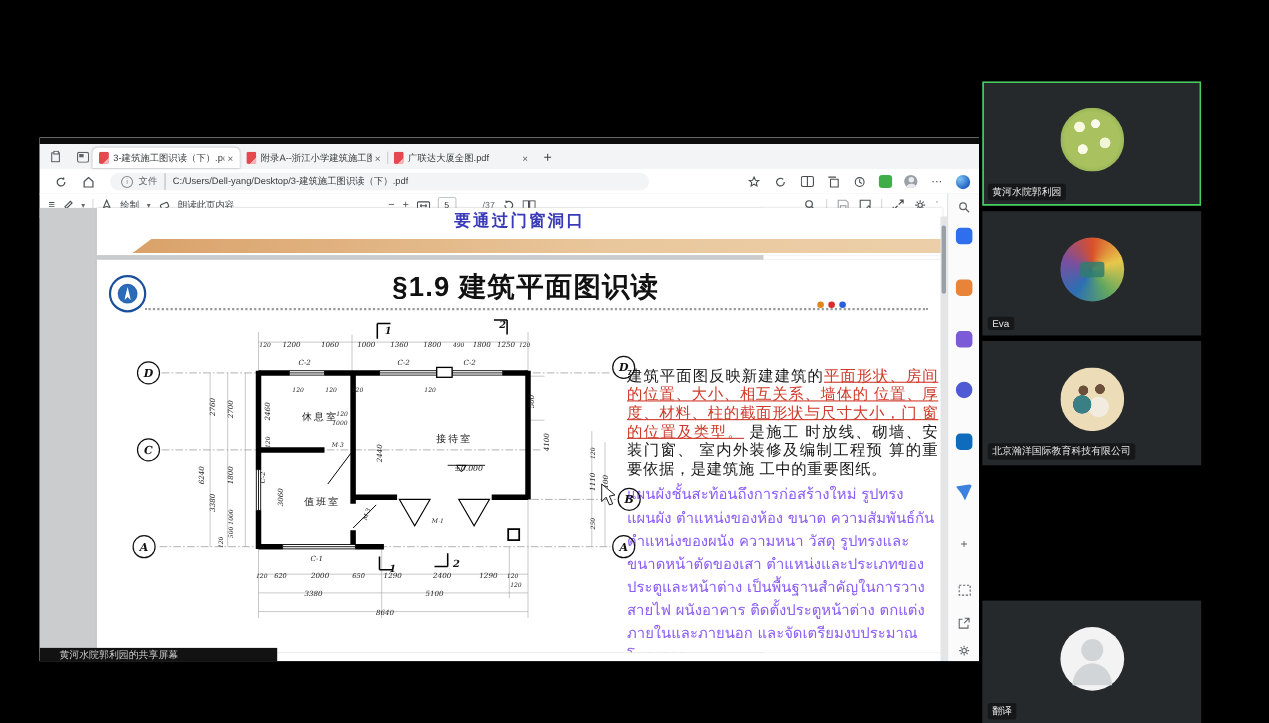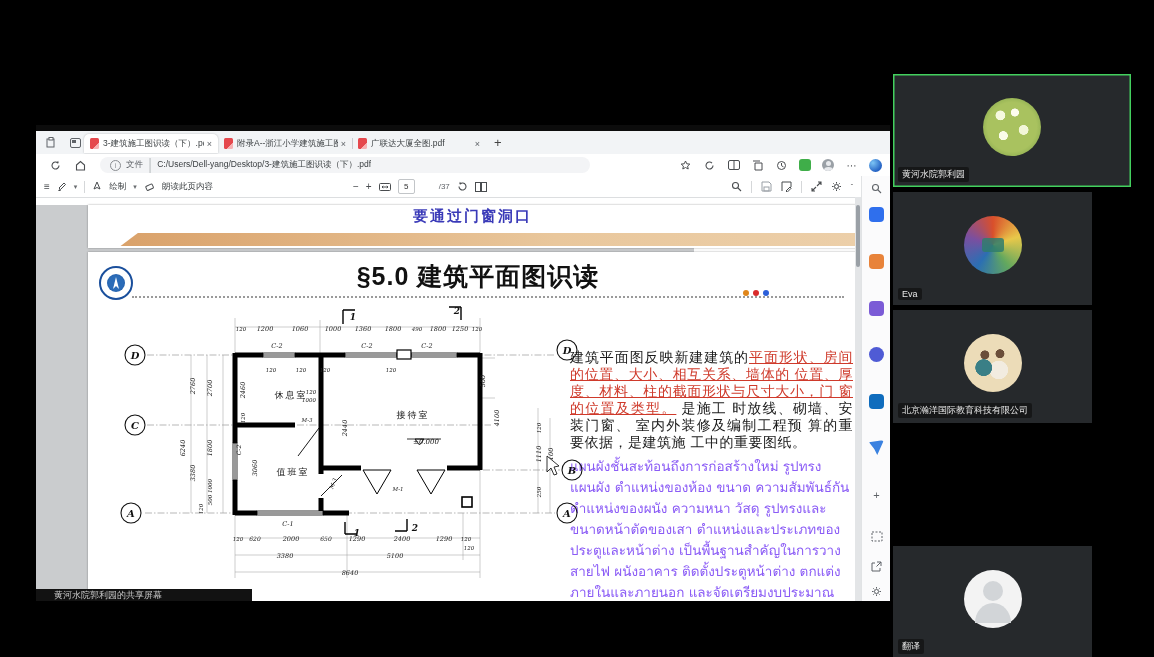--- a/index.html
+++ b/index.html
@@ -46,21 +46,21 @@
   .pt-caret{font-size:7px;color:#6a6d70;}
   .pt-div{width:1px;height:12px;background:#d5d7d9;}
   .pt-label{font-size:8.5px;color:#3c4043;}
   .pt-center{position:absolute;left:317px;top:0;height:21px;display:flex;align-items:center;gap:7px;color:#494c4f;}
   .pagebox{width:15px;height:13px;border:1px solid #c2c5c8;border-radius:2px;font-size:8px;color:#333;display:flex;align-items:center;justify-content:center;background:#fff;}
   .pt-total{font-size:8px;color:#5f6368;margin-left:17px;}
   .pt-right{position:absolute;right:8px;top:0;height:21px;display:flex;align-items:center;gap:9px;color:#494c4f;}
   svg.ic{display:block;}
 
   
-  #pdf-content{position:absolute;left:0;top:80px;width:658px;height:404px;background:#caccce;}
+  #pdf-content{position:absolute;left:0;top:64px;width:658px;height:404px;background:#caccce;}
   .pdf-page{position:absolute;left:52px;width:769px;background:#fff;box-shadow:0 0 2px rgba(0,0,0,.35);}
   #page-prev{top:0;height:43px;overflow:hidden;}
   #prev-blue-text{position:absolute;left:0;top:2px;width:100%;text-align:center;font-size:15px;font-weight:bold;color:#3a3ab8;letter-spacing:2px;}
   #prev-banner{position:absolute;left:16px;right:0;bottom:2px;height:13px;
      background:linear-gradient(90deg,#d9a068,#e9c79c 60%,#eccfa9);
      clip-path:polygon(2.2% 100%,4.5% 0,100% 0,100% 100%);}
   #page-main{top:47px;height:357px;overflow:hidden;}
   #slide-logo{position:absolute;left:11px;top:14px;width:30px;height:30px;border:2px solid #1a4f9c;border-radius:50%;background:#fff;display:flex;align-items:center;justify-content:center;}
   #slide-logo .inner{width:18px;height:18px;border-radius:50%;background:radial-gradient(circle,#2b6cb8 55%,#1a4f9c);position:relative;}
   #slide-logo .inner:before{content:"";position:absolute;left:6px;top:3px;width:6px;height:12px;background:#fff;clip-path:polygon(50% 0,100% 100%,50% 75%,0 100%);}
@@ -87,21 +87,21 @@
   #pdf-scrollbar .thumb{position:absolute;left:1px;top:8px;width:4px;height:62px;background:#9aa0a6;border-radius:2px;}
   #edge-sidebar{position:absolute;left:825px;top:51px;width:29px;height:425px;background:#fbfbfc;border-left:1px solid #e1e3e5;}
   .sb-item{position:absolute;left:6px;width:17px;height:17px;display:flex;align-items:center;justify-content:center;border-radius:4px;font-size:11px;color:#5f6368;}
   .sb-chip{width:15px;height:15px;border-radius:4px;}
 
   
   #share-label{position:absolute;left:0;top:464px;width:198px;height:12px;background:#121212;color:#c9c9c9;font-size:9px;line-height:12px;padding-left:18px;}
 
   
   .tile{position:absolute;left:893px;width:199px;height:113px;background:#26292c;overflow:hidden;}
-  .tile.active{box-shadow:0 0 0 1.5px #43d05e inset;padding-left:39px;}
+  .tile.active{box-shadow:0 0 0 1.5px #43d05e inset;}
   .tile-name{position:absolute;left:5px;bottom:5px;font-size:9px;color:#e6e6e6;background:rgba(10,10,10,.55);padding:1px 4px;border-radius:2px;max-width:180px;white-space:nowrap;overflow:hidden;}
   .avatar{position:absolute;left:50%;top:24px;margin-left:-29px;width:58px;height:58px;border-radius:50%;}
   .av-flowers{background:
      radial-gradient(circle at 30% 30%,#f6f9e0 0 8%,transparent 9%),
      radial-gradient(circle at 55% 25%,#fdfdef 0 7%,transparent 8%),
      radial-gradient(circle at 70% 55%,#f2f6d8 0 9%,transparent 10%),
      radial-gradient(circle at 35% 65%,#fafce8 0 8%,transparent 9%),
      radial-gradient(circle at 50% 50%,#a9c25f 0 60%,#6d9440 100%);}
   .av-art{background:conic-gradient(#d94f2b,#e8c84a,#63a85e,#2b6fb3,#7a4fa0,#d94f2b);}
   .av-art:before{content:"";position:absolute;left:18px;top:22px;width:22px;height:14px;background:#2f7d6d;border-radius:3px;opacity:.85;}
@@ -296,21 +296,21 @@
     <div id="pdf-content">
       <div class="pdf-page" id="page-prev">
         <div id="prev-blue-text">要通过门窗洞口</div>
         <div id="prev-banner"></div>
       </div>
 
       <div class="pdf-page" id="page-main">
         <div id="slide-logo">
             <div class="inner"></div>
           </div>
-        <div id="slide-title">§5.0 建筑平面图识读</div>
+        <div id="slide-title">§1.9 建筑平面图识读</div>
         <div id="title-rule"></div>
         <div id="accent-dots">
           <span style="background: rgb(224, 134, 26);"></span>
             <span style="background: rgb(217, 43, 43);"></span>
             <span style="background: rgb(43, 95, 217);"></span>
         </div>
 
         <div id="text-col">
           <div id="para-cn"><span>建筑平面图反映新建建筑的</span><span class="red">平面形状、房间的位置、大小、相互关系、墙体的 位置、厚度、材料、柱的截面形状与尺寸大小，门 窗的位置及类型。</span><span> 是施工 时放线、砌墙、安装门窗、 室内外装修及编制工程预 算的重要依据，是建筑施 工中的重要图纸。</span></div>
           <div id="para-th">แผนผังชั้นสะท้อนถึงการก่อสร้างใหม่ รูปทรงแผนผัง ตำแหน่งของห้อง ขนาด ความสัมพันธ์กัน ตำแหน่งของผนัง ความหนา วัสดุ รูปทรงและขนาดหน้าตัดของเสา ตำแหน่งและประเภทของประตูและหน้าต่าง เป็นพื้นฐานสำคัญในการวางสายไฟ ผนังอาคาร ติดตั้งประตูหน้าต่าง ตกแต่งภายในและภายนอก และจัดเตรียมงบประมาณโครงการ</div>

